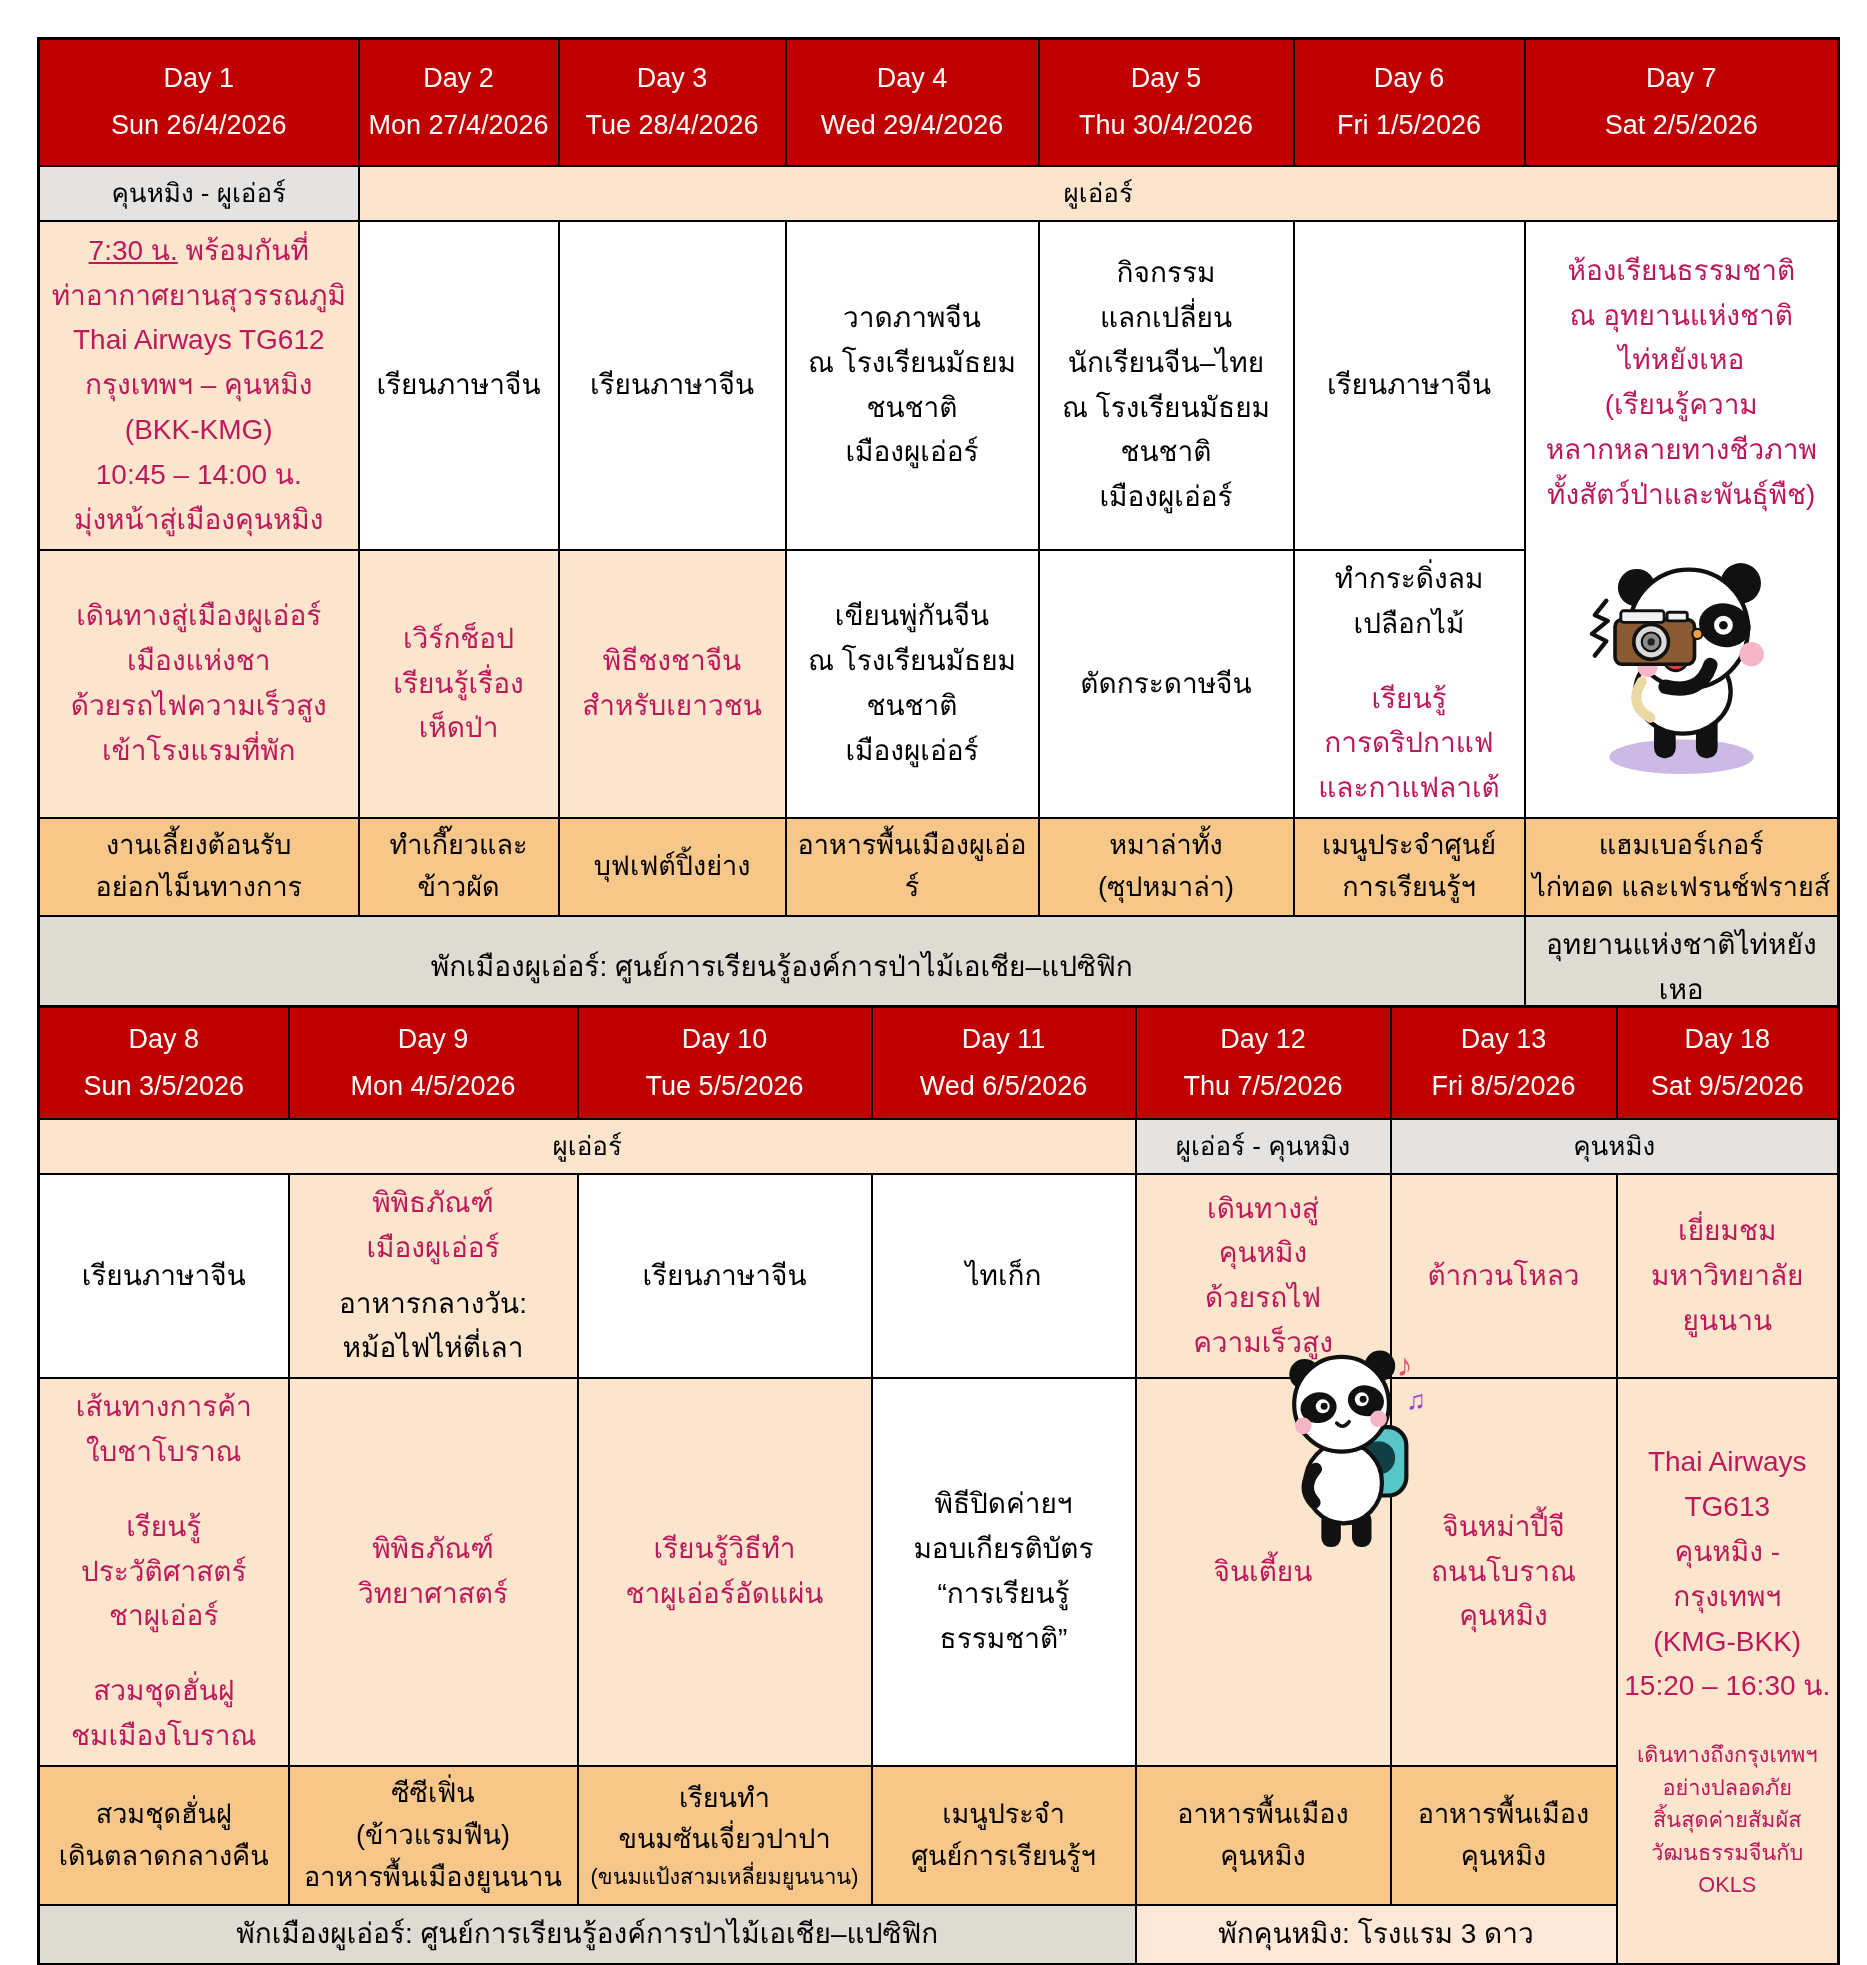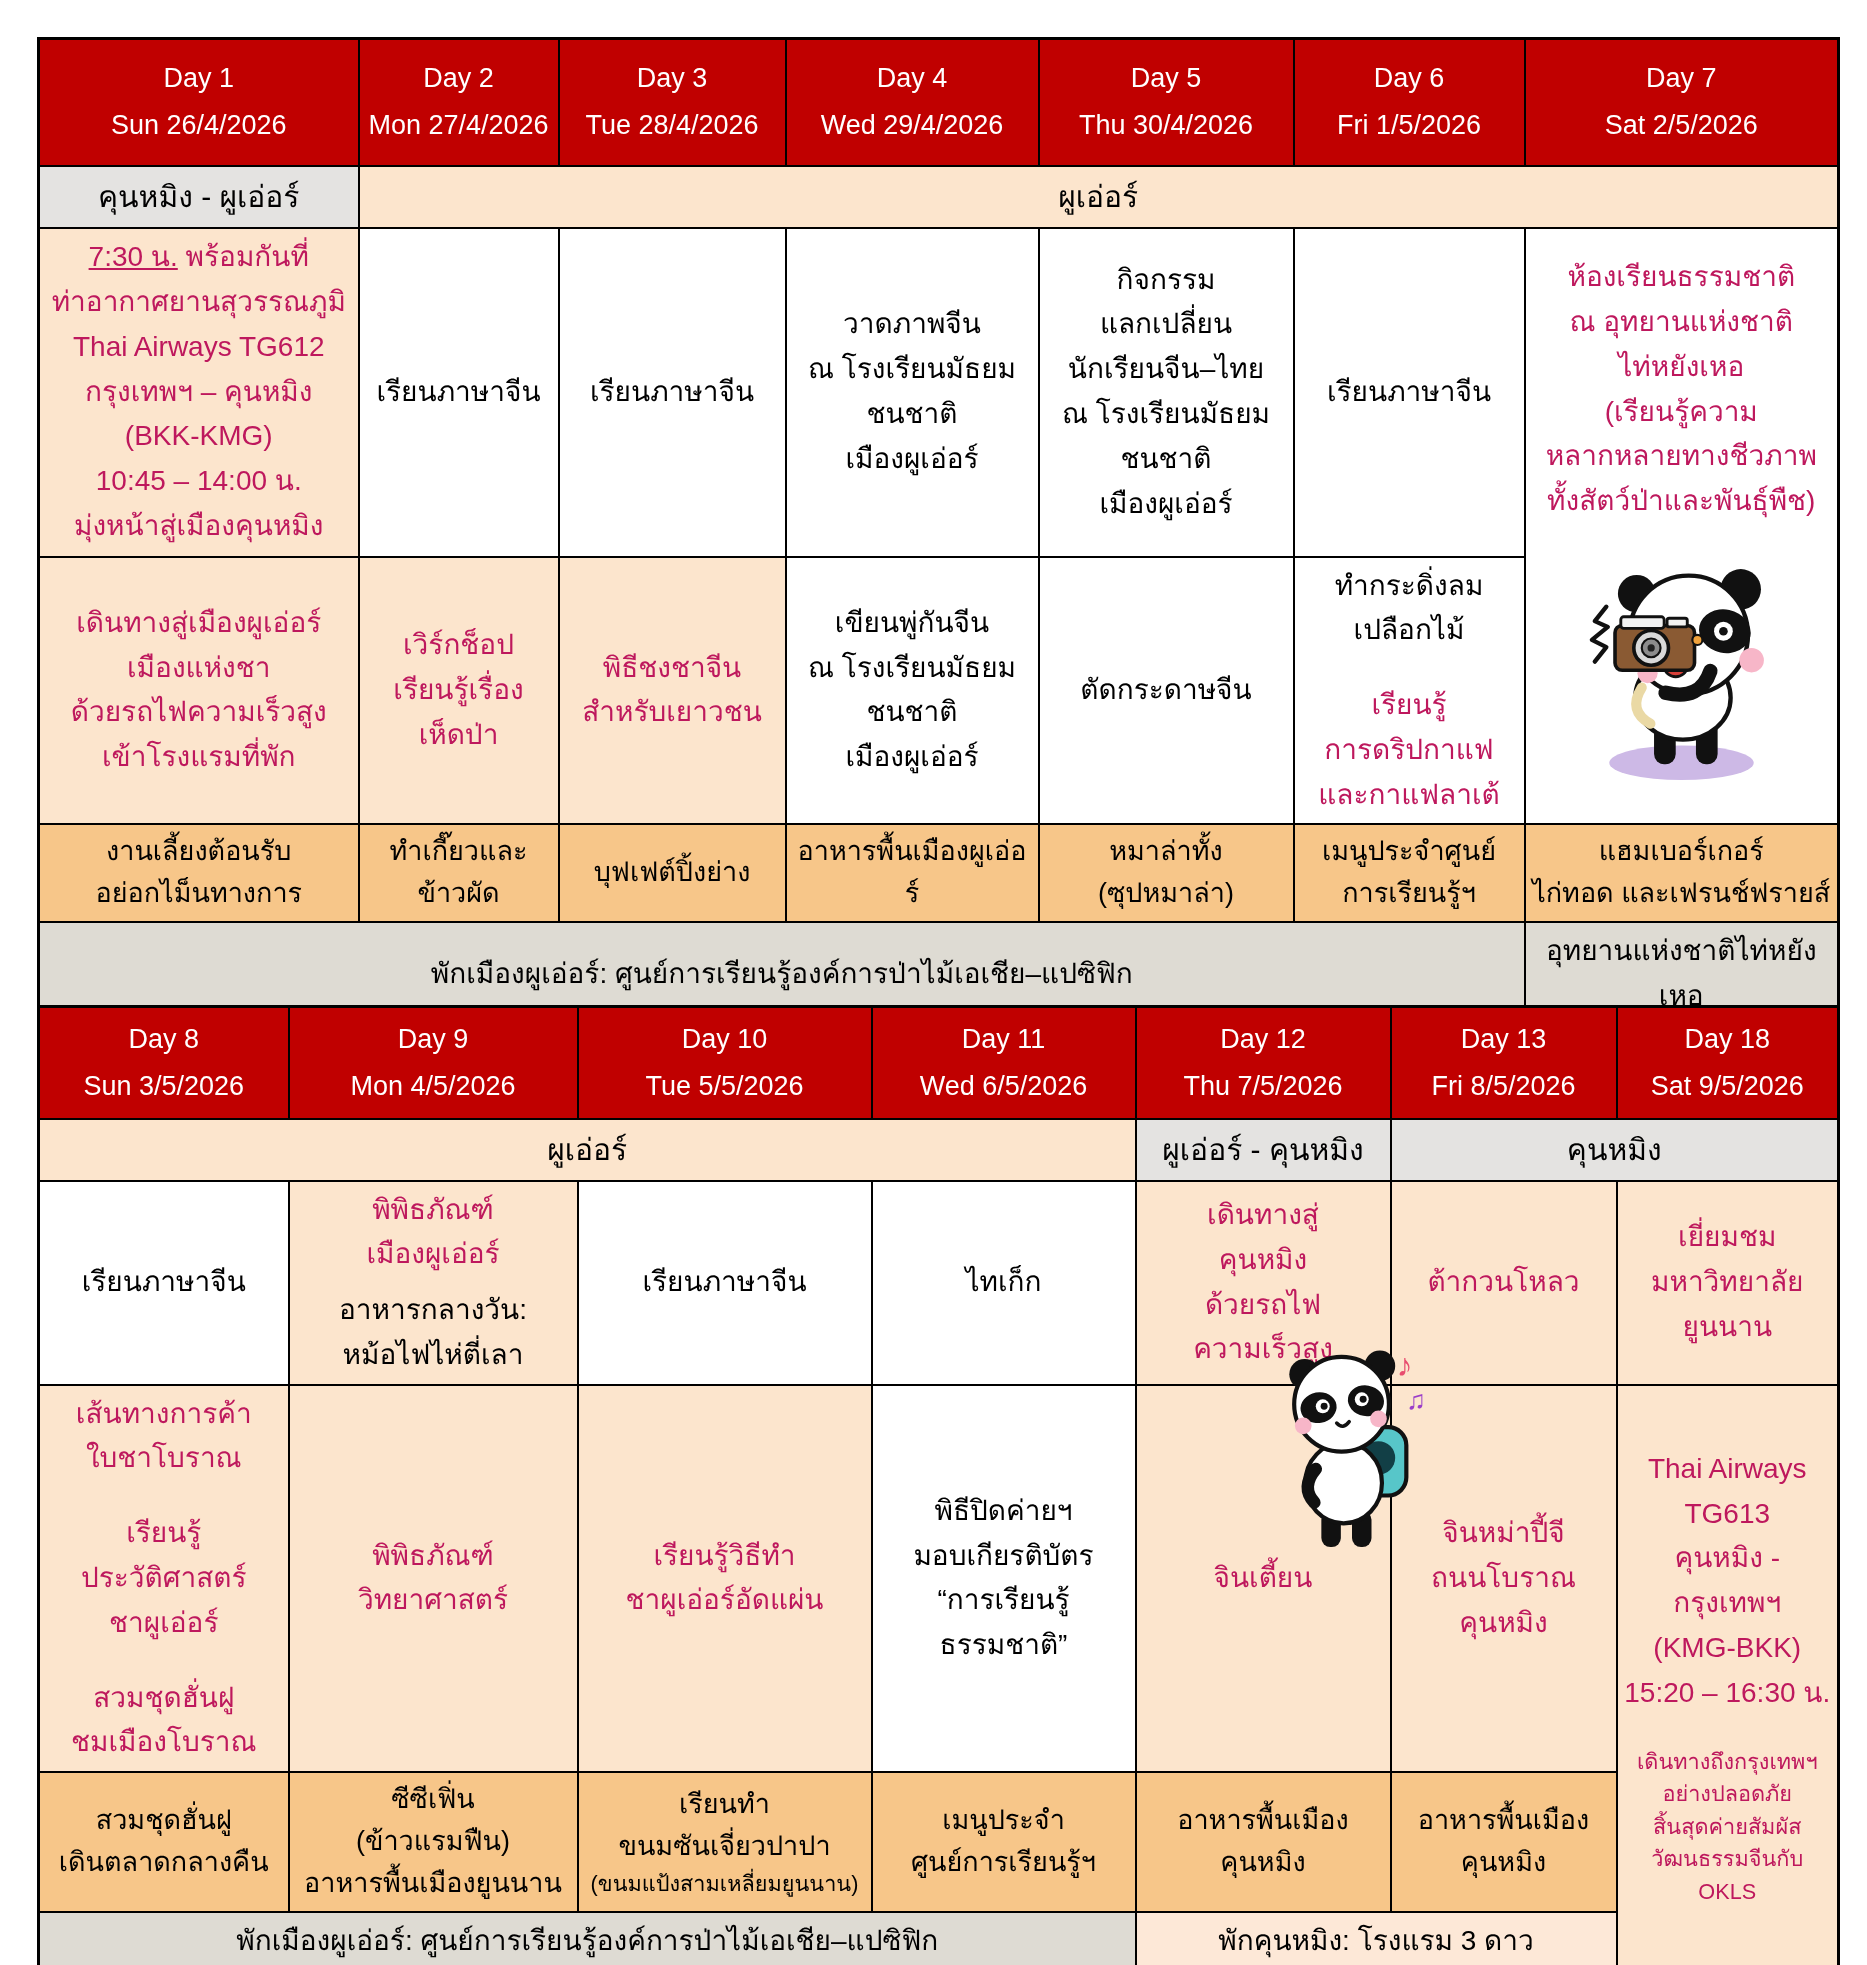--- a/index.html
+++ b/index.html
@@ -19,21 +19,21 @@
   .bg-warmgray{background:#dedbd3;}
   .bg-lpeach{background:#fde8d7;}
   .red{color:#be185d;}
   .pre{white-space:pre-line;}
   .u{text-decoration:underline;}
   .gap{margin-top:30px;}
   .gap-sm{margin-top:11px;}
   .small{font-size:21.7px;line-height:1.5;}
   .meals td{font-size:27px;line-height:1.55;}
   .stay td{font-size:28px;}
-  .loc td{font-size:30px;}
+  .loc td{font-size:26px;}
   .r-head1{height:127px;}
   .r-loc1{height:54px;}
   .r-am1{height:329px;}
   .r-pm1{height:261px;}
   .r-meal1{height:72px;}
   .r-stay1{height:54px;}
   .r-head2{height:112px;}
   .r-loc2{height:48px;}
   .r-am2{height:176px;}
   .r-pm2{height:373px;}

